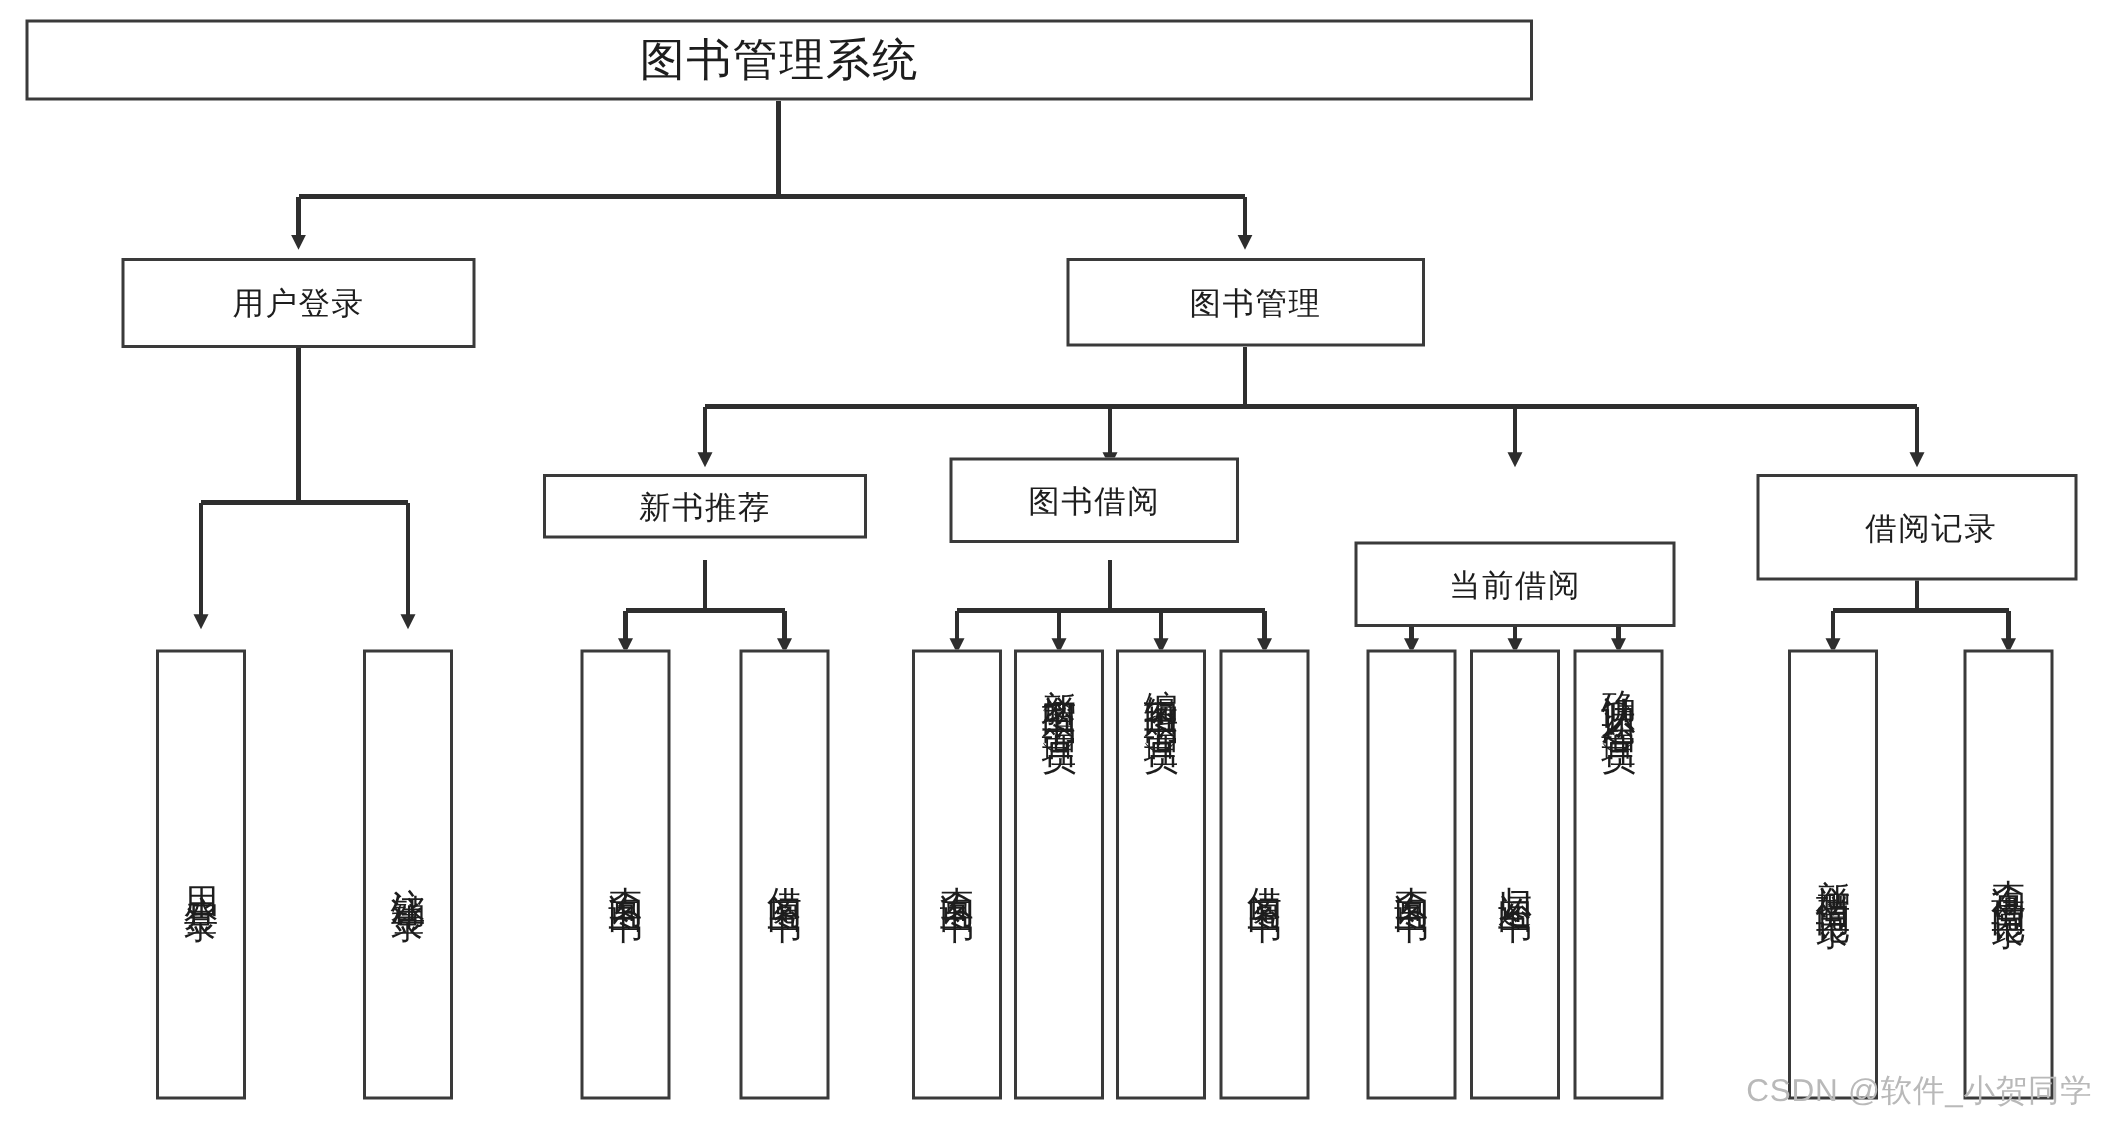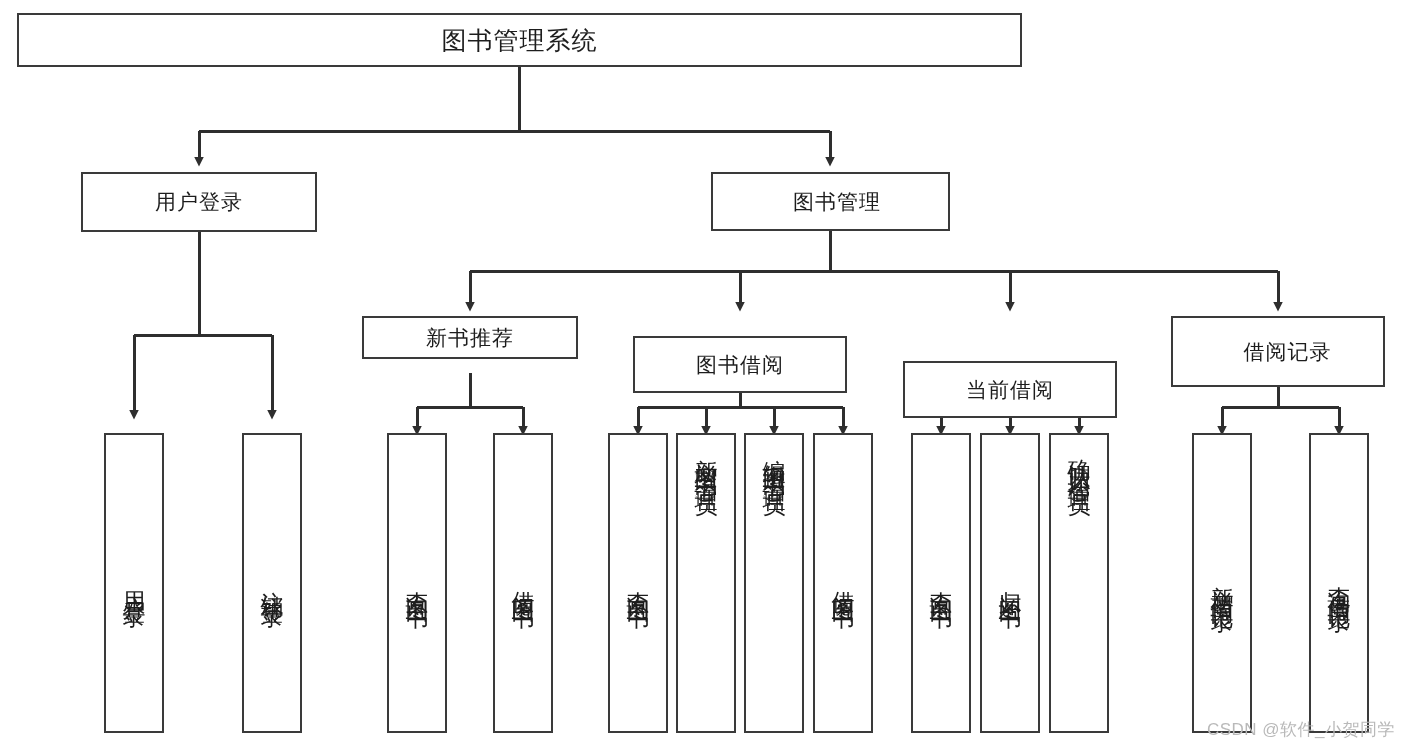--- a/index.html
+++ b/index.html
@@ -32,27 +32,27 @@
     writing-mode:vertical-rl;
     text-orientation:upright;
     font-size:23px;
     line-height:1.0;
     letter-spacing:5px;
     white-space:nowrap;
     display:block;
   }
   .node.v-node.mid{ align-items:center; padding-top:0; }
 
-  #title-node{ font-size:25px; }
+  #title-node{ font-size:30px; }
 
   .watermark{
     position:absolute;
     right:10px;
     bottom:6px;
-    font-size:17px;
+    font-size:21px;
     color:#b9b9b9;
     white-space:nowrap;
     pointer-events:none;
     letter-spacing:0.5px;
   }
 </style>
 </head>
 <body>
 
 <div id="stage">
@@ -110,21 +110,21 @@
   </svg>
 
   <div class="node h-node" id="title-node" style="left:17px;top:13px;width:1005px;height:54px;">图书管理系统</div>
 
   <div class="node h-node" style="left:81px;top:172px;width:236px;height:60px;">用户登录</div>
 
   <div class="node h-node" style="left:711px;top:172px;width:239px;height:59px;padding-left:13px;">图书管理</div>
 
   <div class="node h-node" style="left:362px;top:316px;width:216px;height:43px;">新书推荐</div>
 
-  <div class="node h-node" style="left:633px;top:336px;width:214px;height:57px;">图书借阅</div>
+  <div class="node h-node" style="left:633px;top:305px;width:193px;height:57px;">图书借阅</div>
 
   <div class="node h-node" style="left:903px;top:316px;width:214px;height:57px;margin-top:45px;">当前借阅</div>
 
   <div class="node h-node" style="left:1171px;top:316px;width:214px;height:71px;padding-left:19px;">借阅记录</div>
 
   <div class="node v-node mid" style="left:104px;top:433px;width:60px;height:300px;">
     <span class="vtext">用户登录</span>
   </div>
 
   <div class="node v-node mid" style="left:242px;top:433px;width:60px;height:300px;">

